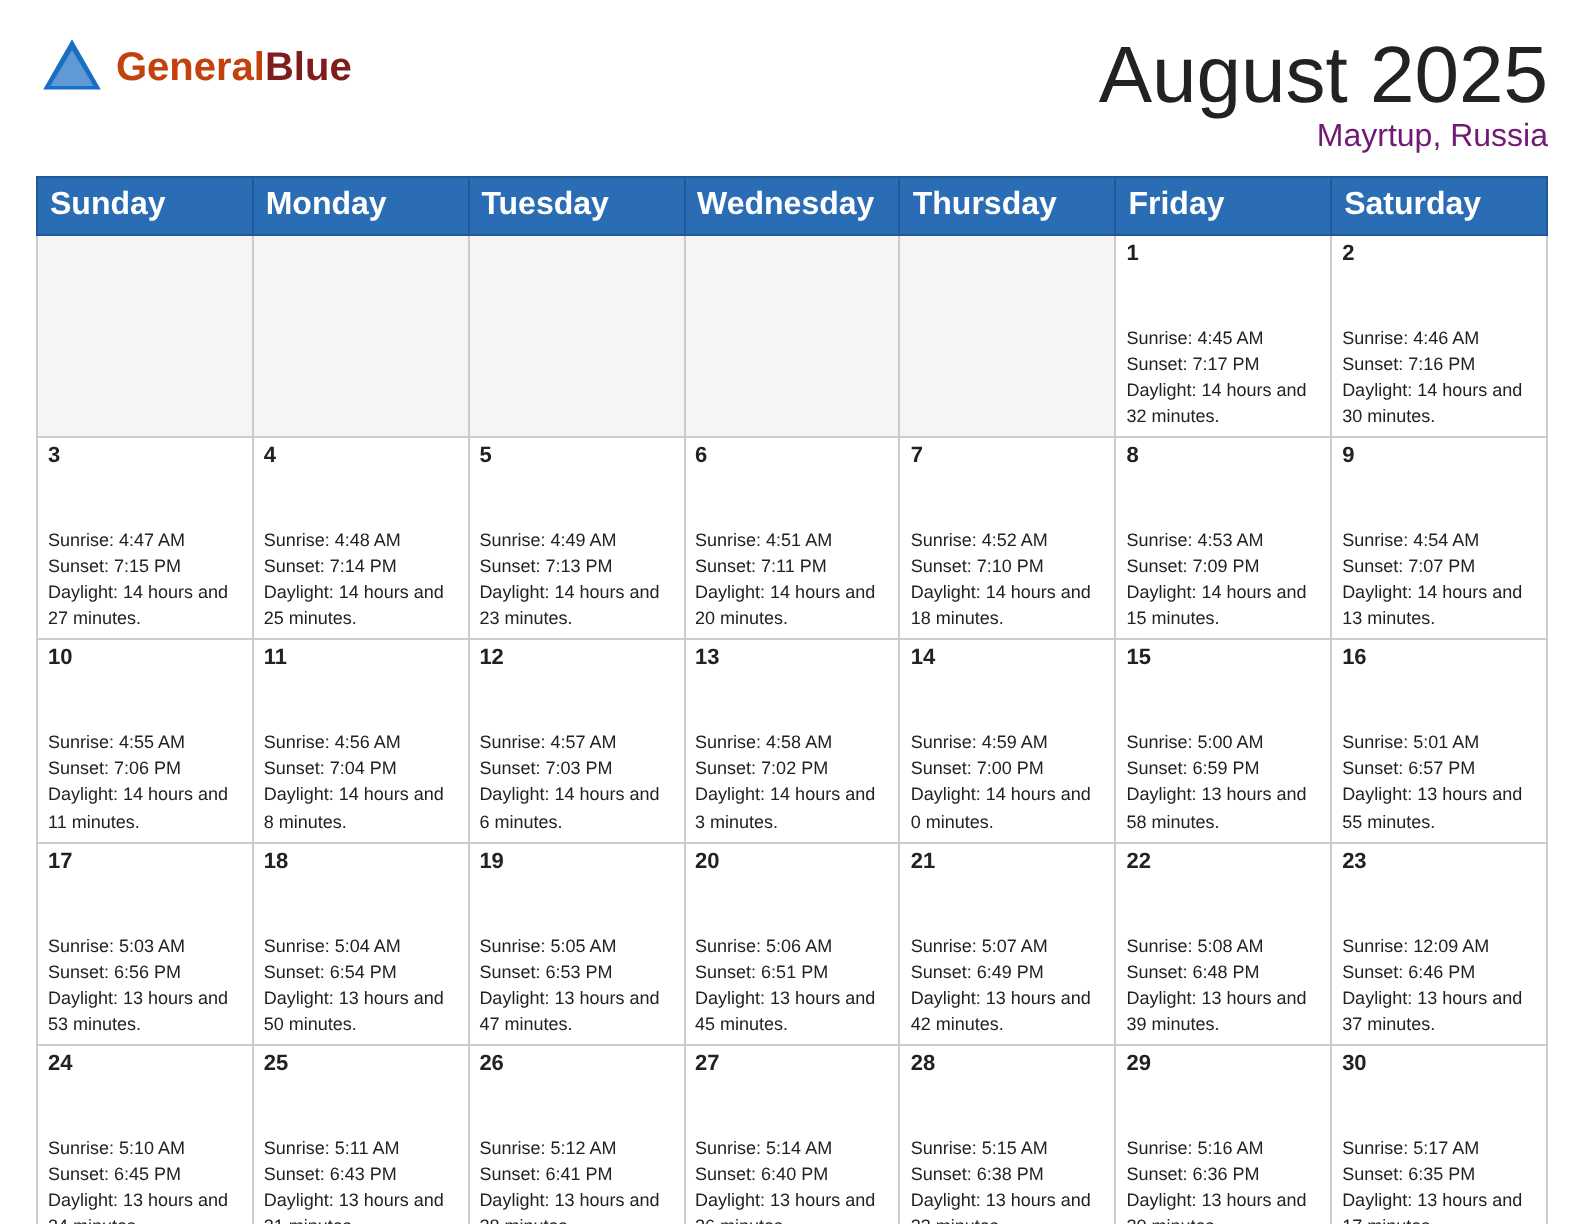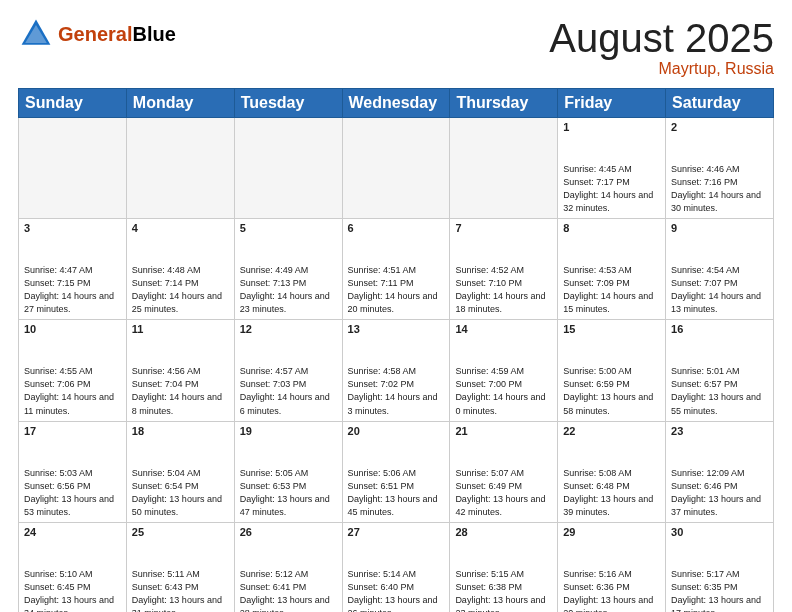--- a/index.html
+++ b/index.html
@@ -44,21 +44,21 @@
       text-align: right;
     }
     .month-year {
       font-size: 40px;
       font-weight: normal;
       color: #222;
       line-height: 1.1;
     }
     .location {
       font-size: 16px;
-      color: #c2410c;
+      color: #701a75;
     }
     .calendar {
       width: 100%;
       border-collapse: collapse;
       border: 1px solid #ccc;
     }
     .calendar th {
       background: #2a6db5;
       color: #fff;
       font-size: 16px;
@@ -98,21 +98,21 @@
 <body>
 
 <div class="page">
   <div class="header">
     <div class="logo">
       <svg class="logo-icon" viewBox="0 0 40 40">
         <polygon points="20,4 36,32 4,32" fill="#1a6fc4"></polygon>
         <polygon points="20,10 32,30 8,30" fill="#fff" opacity="0.3"></polygon>
       </svg>
       <div class="logo-text">
-        <span>General</span><span style="color:#000000">Blue</span>
+        <span>General</span><span style="color:#7f1d1d">Blue</span>
       </div>
     </div>
     <div class="title-block">
       <div class="month-year">August 2025</div>
       <div class="location">Mayrtup, Russia</div>
     </div>
   </div>
 
   <table class="calendar">
     <thead>

